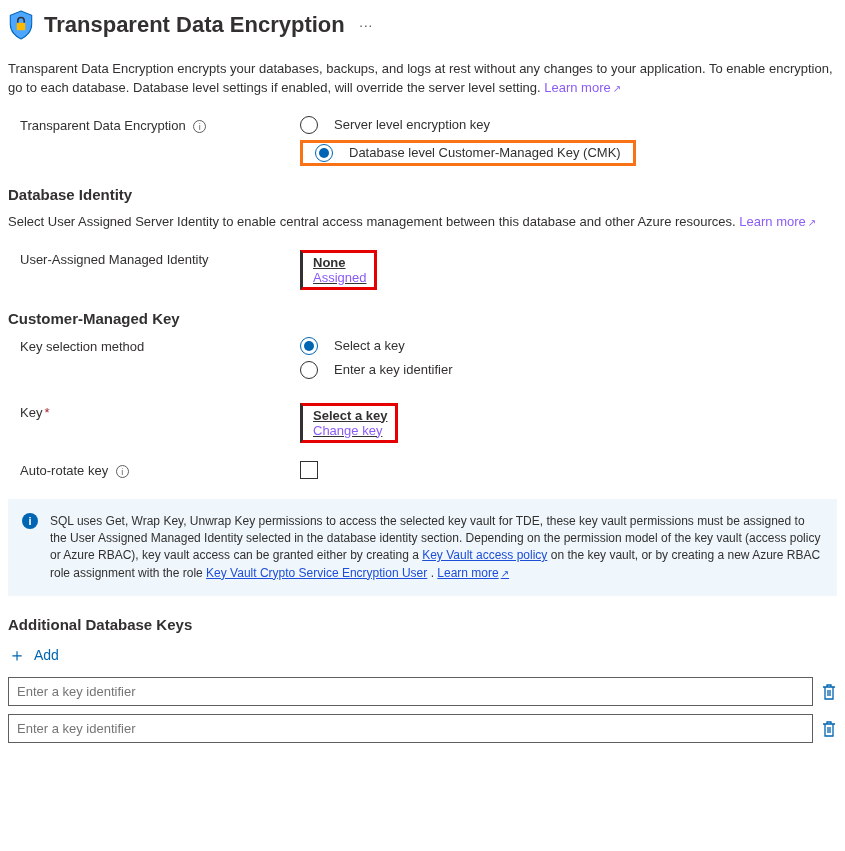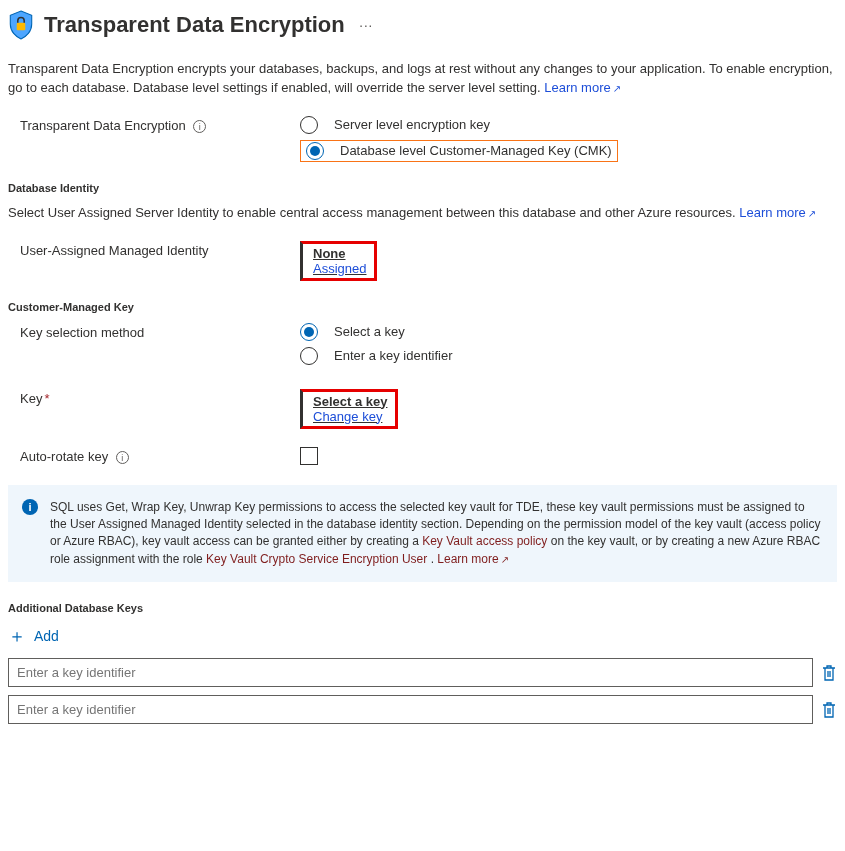--- a/index.html
+++ b/index.html
@@ -10,40 +10,40 @@
     margin: 0;
     padding: 10px 8px;
     width: 845px;
     background: #fff;
   }
   .header-row { display: flex; align-items: center; gap: 10px; margin-bottom: 20px; }
   .shield { width: 26px; height: 30px; flex-shrink:0; }
   h1 { font-size: 22px; font-weight: 600; margin: 0; }
   .ellipsis { color:#605e5c; font-size:14px; margin-left:4px; cursor:pointer; }
   .desc { font-size: 13px; line-height: 1.45; margin: 10px 0 18px 0; }
-  a, .link { color: #1d4ed8; text-decoration: none; cursor:pointer; }
+  a, .link { color: #8b5cf6; text-decoration: none; cursor:pointer; }
   .ext-icon { font-size: 10px; margin-left:2px; }
   .form-row { display: flex; align-items: flex-start; margin: 6px 0 18px 12px; }
   .form-label-col { width: 280px; flex-shrink:0; padding-top:2px; font-size:13px; }
   .form-control-col { flex: 1; }
   .info-icon { display:inline-block; width:13px; height:13px; border:1px solid #605e5c; border-radius:50%; font-size:9px; line-height:12px; text-align:center; color:#605e5c; margin-left:4px; vertical-align:middle; }
   .radio-row { display:flex; align-items:center; gap:16px; margin-bottom:6px; cursor:pointer; }
   .radio { width:18px; height:18px; border-radius:50%; border:1px solid #323130; display:flex; align-items:center; justify-content:center; flex-shrink:0; }
   .radio.selected { border-color:#0065b3; }
   .radio.selected::after { content:""; width:10px; height:10px; border-radius:50%; background:#0065b3; }
-  .highlight-box { border:1px solid #f97316; padding:1px 5px; display:inline-flex; align-items:center; }
-  .section-heading { font-size:11px; font-weight:600; margin: 20px 0 10px 0; }
+  .highlight-box { border:3px solid #f97316; padding:1px 12px; display:inline-flex; align-items:center; }
+  .section-heading { font-size:15px; font-weight:600; margin: 20px 0 10px 0; }
   .value-block { border-left:3px solid #323130; padding-left:10px; }
   .value-block.configure { border:3px solid #e60000; border-left:3px solid #323130; padding:2px 8px 2px 10px; display:inline-block;text-decoration:underline; }
   .bold { font-weight:600; }
   .req { color:#a4262c; margin-left:2px; }
   .checkbox { width:18px; height:18px; border:1px solid #323130; }
   .info-banner { background:#eff6fc; padding:14px 14px 14px 42px; position:relative; font-size:12px; line-height:1.45; margin:20px 0; }
   .info-banner .banner-icon { position:absolute; left:14px; top:14px; width:16px; height:16px; border-radius:50%; background:#0065b3; color:#fff; font-size:11px; font-weight:bold; text-align:center; line-height:16px; }
-  .underline-link { color:#7f1d1d; cursor:pointer;margin-top:28px; }
+  .underline-link { color:#1d4ed8; text-decoration:underline; cursor:pointer;margin-top:28px; }
   .add-row { display:flex; align-items:center; gap:8px; color:#0065b3; cursor:pointer; margin:10px 0; font-size:14px; }
   .plus { font-size:18px; font-weight:300; }
   .key-input-row { display:flex; align-items:center; gap:8px; margin-bottom:8px; }
   .key-input { flex:1; border:1px solid #605e5c; padding:6px 8px; font-size:13px; color:#605e5c; font-family:inherit; }
   .trash { width:16px; height:18px; cursor:pointer; flex-shrink:0; }
   .trash svg { stroke:#0065b3; fill:none; stroke-width:1.3; }
 </style>
 </head>
 <body>
 

